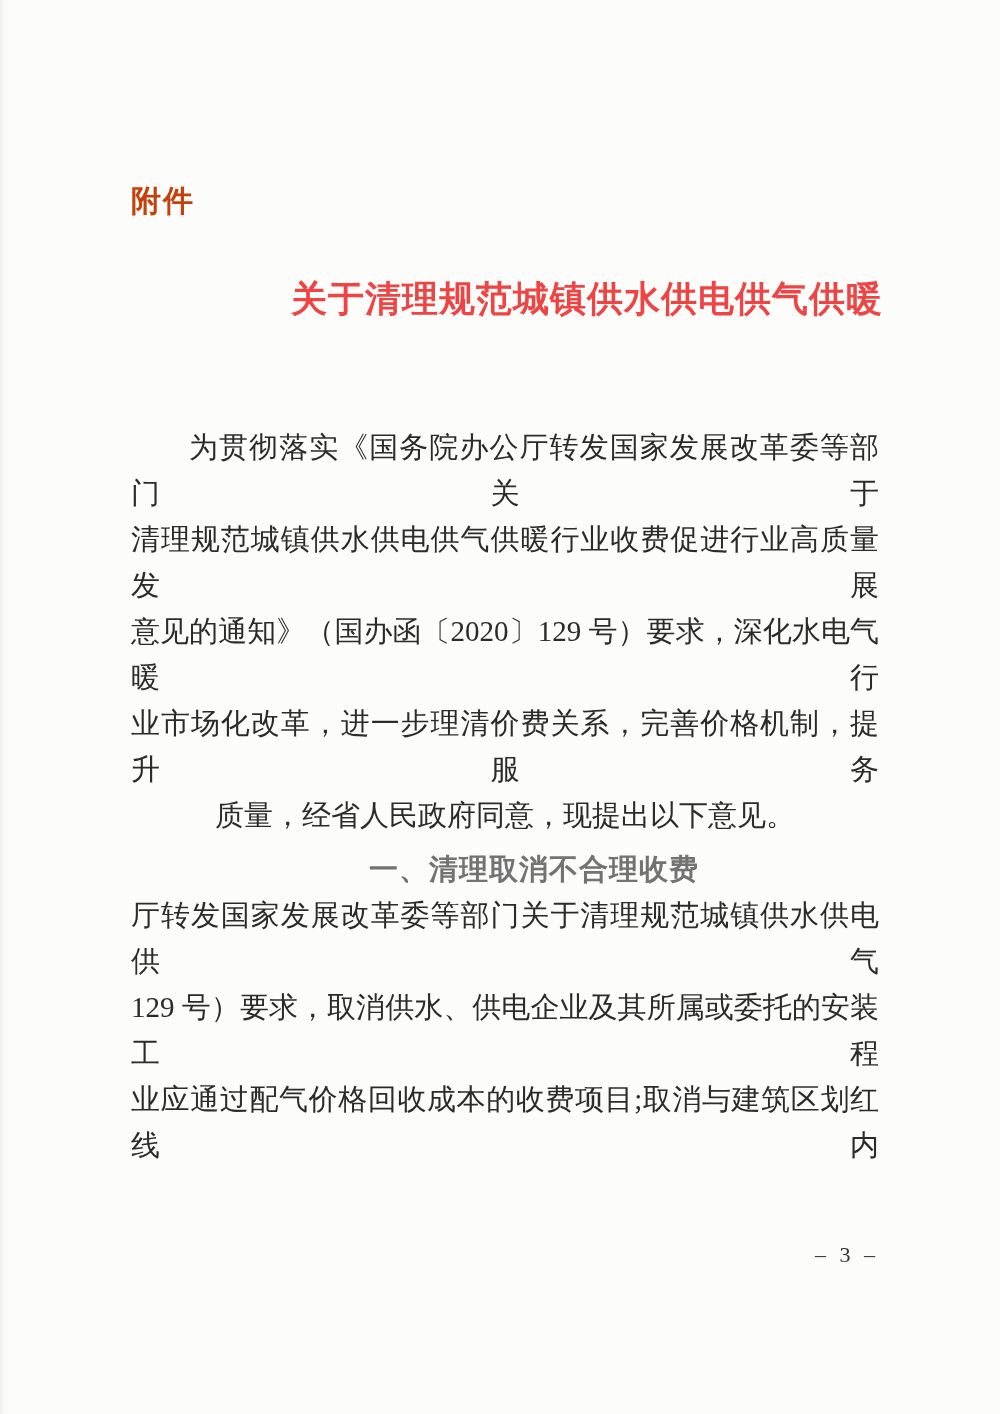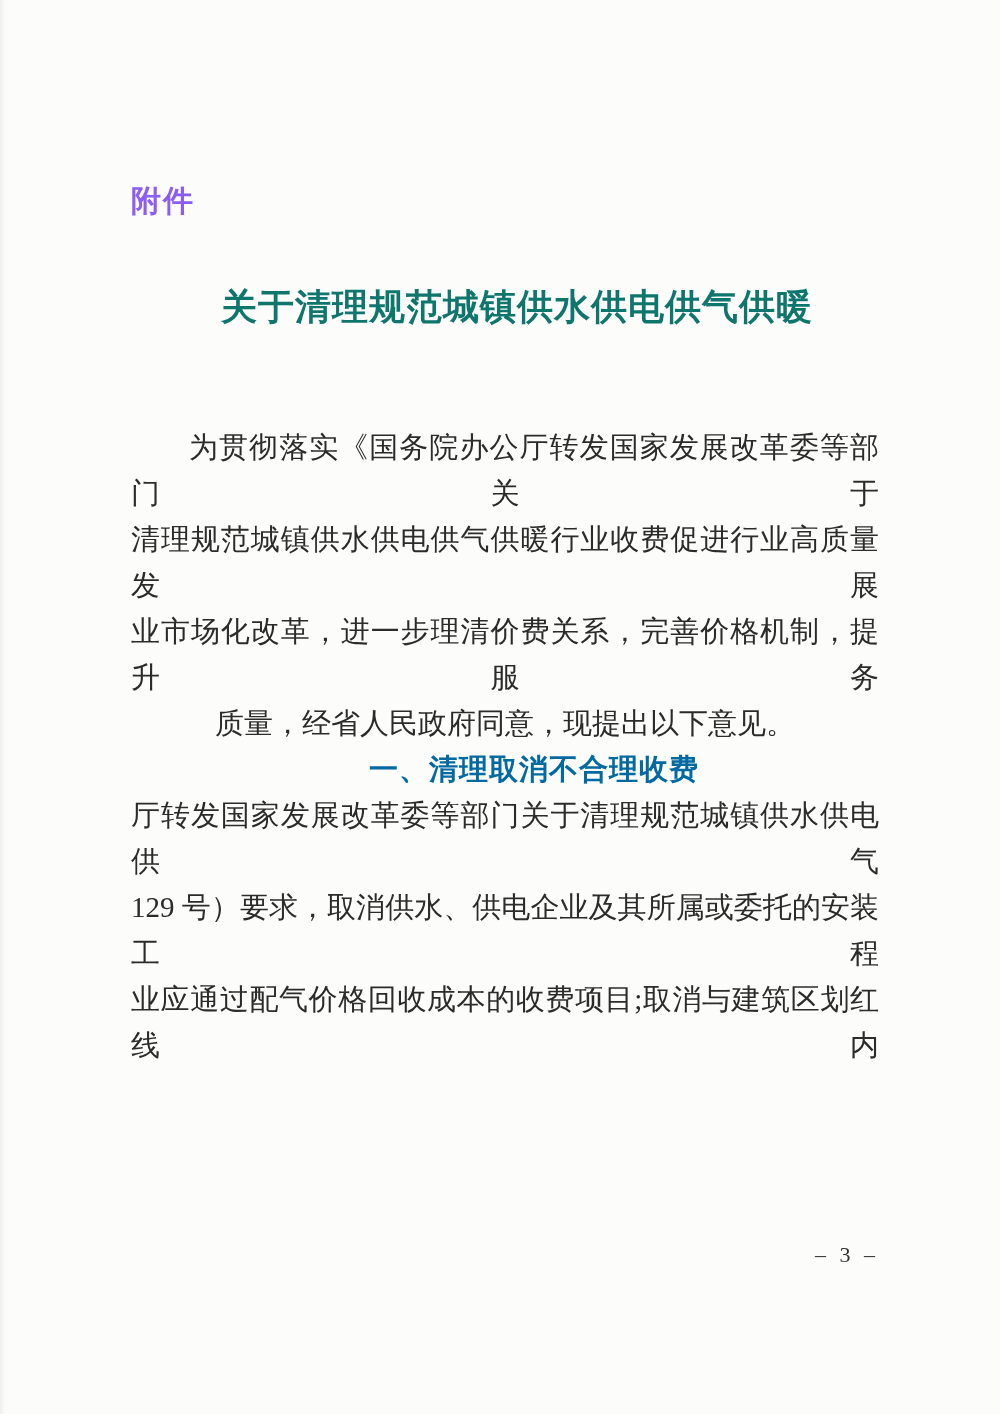--- a/index.html
+++ b/index.html
@@ -23,35 +23,35 @@
     width: 748px;
     height: 100%;
   }
   .attachment {
     position: absolute;
     top: 181px;
     left: 0;
     font-family: "Liberation Sans", "DejaVu Sans", sans-serif;
     font-size: 30px;
     font-weight: 600;
-    color: #8b5cf6;
+    color: #c2410c;
     letter-spacing: 2px;
   }
   .doc-title {
     position: absolute;
     top: 271px;
     left: 0;
     width: 100%;
-    margin: 12px;
-    text-align: center;
+    margin: 4px;
+    text-align: right;
     font-family: "Liberation Serif", "DejaVu Serif", serif;
     font-weight: bold;
     font-size: 36px;
     line-height: 48px;
-    color: #0f766e;
+    color: #ef4444;
     letter-spacing: 1px;
   }
   .doc-body {
     position: absolute;
     top: 424px;
     left: 0;
     width: 100%;
     font-family: "Liberation Serif", "DejaVu Serif", serif;
     font-size: 29px;
     color: #2b2b2b;
@@ -66,22 +66,23 @@
     text-align: justify;
     text-align-last: justify;
     text-justify: inter-character;
   }
   .line.indent {
     text-indent: 2em;
   }
   .line.heading {
     font-family: "Liberation Sans", "DejaVu Sans", sans-serif;
     font-weight: bold;
-    color: #0369a1;
+    color: #737373;
     letter-spacing: 1px;
+    margin-top: 8px;
   }
   .page-number {
     position: absolute;
     top: 1242px;
     right: 0;
     font-family: "Liberation Serif", "DejaVu Serif", serif;
     font-size: 22px;
     color: #333333;
     letter-spacing: 4px;
   }
@@ -105,20 +106,21 @@
 
     <div class="attachment">附件</div>
 
     <h1 class="doc-title">
       <span>关于清理规范城镇供水供电供气供暖</span><br>
     </h1>
 
     <div class="doc-body">
         <div class="line indent fill">为贯彻落实《国务院办公厅转发国家发展改革委等部门关于</div>
         <div class="line fill">清理规范城镇供水供电供气供暖行业收费促进行业高质量发展</div>
+        <div class="line fill">意见的通知》（国办函〔2020〕129 号）要求，深化水电气暖行</div>
         <div class="line fill">业市场化改革，进一步理清价费关系，完善价格机制，提升服务</div>
         <div class="line">质量，经省人民政府同意，现提出以下意见。</div>
         <div class="line indent heading">一、清理取消不合理收费</div>
         <div class="line fill">厅转发国家发展改革委等部门关于清理规范城镇供水供电供气</div>
         <div class="line fill">129 号）要求，取消供水、供电企业及其所属或委托的安装工程</div>
         <div class="line fill">业应通过配气价格回收成本的收费项目;取消与建筑区划红线内</div>
       </div>
 
     <div class="page-number">– 3 –</div>
   </div>

